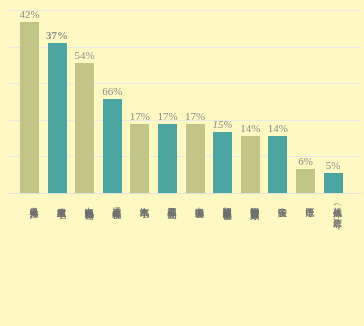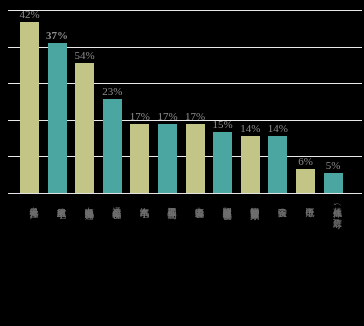--- a/index.html
+++ b/index.html
@@ -11,21 +11,21 @@
     width: 364px;
     height: 326px;
     overflow: hidden;
     font-family: "Liberation Serif", "DejaVu Serif", serif;
   }
 
   #chart-root {
     position: relative;
     width: 364px;
     height: 326px;
-    background: #000000;
+    background: #fef9c3;
   }
 
   
   #plot-area {
     position: absolute;
     left: 0;
     top: 0;
     width: 364px;
     height: 194px;
   }
@@ -120,37 +120,37 @@
         <div class="bar-group" style="left: 47.6px; height: 150.467px; font-weight: bold;">
           <div class="bar" style="height: 150.467px; background: rgb(75, 165, 160);"></div>
           <div class="bar-label" style="color: rgb(141, 141, 141);">37%</div>
         </div>
         <div class="bar-group" style="left: 75.2px; height: 130.133px;">
           <div class="bar" style="height: 130.133px; background: rgb(195, 197, 134);"></div>
           <div class="bar-label" style="color: rgb(141, 141, 141);">54%</div>
         </div>
         <div class="bar-group" style="left: 102.8px; height: 93.5333px;">
           <div class="bar" style="height: 93.5333px; background: rgb(75, 165, 160);"></div>
-          <div class="bar-label" style="color: rgb(141, 141, 141);">23%</div>
+          <div class="bar-label" style="color: rgb(141, 141, 141);">66%</div>
         </div>
         <div class="bar-group" style="left: 130.4px; height: 69.1333px;">
           <div class="bar" style="height: 69.1333px; background: rgb(195, 197, 134);"></div>
           <div class="bar-label" style="color: rgb(141, 141, 141);">17%</div>
         </div>
         <div class="bar-group" style="left: 158px; height: 69.1333px;">
           <div class="bar" style="height: 69.1333px; background: rgb(75, 165, 160);"></div>
           <div class="bar-label" style="color: rgb(141, 141, 141);">17%</div>
         </div>
         <div class="bar-group" style="left: 185.6px; height: 69.1333px;">
           <div class="bar" style="height: 69.1333px; background: rgb(195, 197, 134);"></div>
           <div class="bar-label" style="color: rgb(141, 141, 141);">17%</div>
         </div>
         <div class="bar-group" style="left: 213.2px; height: 61px;">
           <div class="bar" style="height: 61px; background: rgb(75, 165, 160);"></div>
-          <div class="bar-label" style="color: rgb(141, 141, 141);">15%</div>
+          <div class="bar-label" style="color: rgb(141, 141, 141); font-style: italic;">15%</div>
         </div>
         <div class="bar-group" style="left: 240.8px; height: 56.9333px;">
           <div class="bar" style="height: 56.9333px; background: rgb(195, 197, 134);"></div>
           <div class="bar-label" style="color: rgb(141, 141, 141);">14%</div>
         </div>
         <div class="bar-group" style="left: 268.4px; height: 56.9333px;">
           <div class="bar" style="height: 56.9333px; background: rgb(75, 165, 160);"></div>
           <div class="bar-label" style="color: rgb(141, 141, 141);">14%</div>
         </div>
         <div class="bar-group" style="left: 296px; height: 24.4px;">

